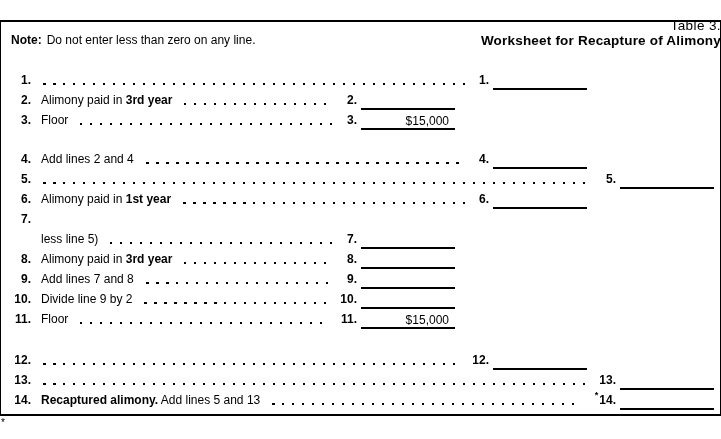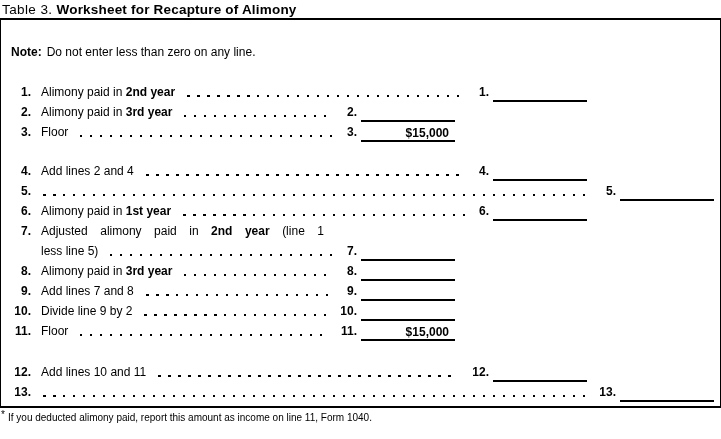--- a/index.html
+++ b/index.html
@@ -3,45 +3,45 @@
 <meta charset="utf-8">
 <style>
   * { box-sizing: border-box; }
   html,body { margin:0; padding:0; background:#fff; }
   .page {
     width:721px; height:439px; position:relative; background:#fff;
     font-family:"Liberation Sans", sans-serif; font-size:12px; color:#000;
     overflow:hidden;
   }
   
-  .title { display:flex; align-items:center; padding:3px 0 0 2px; height:16px; }
+  .title { display:flex; align-items:flex-end; padding:18px 0 0 2px; height:16px;flex-direction:column; }
   .t-prefix { font-size:13.5px; letter-spacing:.4px; }
   .t-main   { font-size:13.5px; font-weight:bold; margin-left:4px; letter-spacing:.2px; }
   
   .box {
     margin-top:2px; border:1.5px solid #000; border-top-width:2px; border-bottom-width:2px;
-    padding:24px 0 4px 6px; background:#fff;
+    padding:10px 0 4px 6px; background:#fff;
   }
   .note { height:16px; line-height:16px; margin-left:4px; }
   .note-label { font-weight:bold; margin-right:5px; }
   
   .rows { margin-top:22px; }
   .row { display:flex; align-items:flex-end; height:20px; line-height:20px; }
   .num { width:24px; text-align:right; font-weight:bold; flex-shrink:0; }
   .label { margin-left:10px; white-space:nowrap; }
   .leader {
     flex:1; height:2.5px; margin:0 14px 5px 12px; min-width:16px;
     background:repeating-linear-gradient(to right, #000 0 2.5px, transparent 2.5px 10px);
   }
   .ans { display:flex; align-items:flex-end; flex-shrink:0; }
   .ans-num { font-weight:bold; margin-right:4px; line-height:20px; white-space:nowrap; }
   .star { font-size:9px; vertical-align:top; line-height:11px; font-weight:bold; margin-right:1px; }
   .blank {
     width:94px; height:18px; border-bottom:2px solid #000;
-    display:flex; align-items:flex-end; justify-content:flex-end; padding-right:6px;font-weight:bold;
+    display:flex; align-items:flex-end; justify-content:flex-end; padding-right:6px;
   }
   .preset { line-height:14px; }
   .w-a { width:448px; } .w-b { width:580px; } .w-c { width:707px; }
   .gap1 { height:19px; } .gap2 { height:21px; }
   
   .r7-top { display:flex; height:20px; line-height:20px; }
   .label-just { margin-left:10px; width:283px; text-align:justify; text-align-last:justify; }
   
   .footnote { margin-top:3px; font-size:10px; line-height:13px; }
   .fn-line { padding-left:8px; position:relative; }
@@ -60,21 +60,20 @@
   <div class="box">
 
     <div class="note">
       <span class="note-label">Note:</span><span>Do not enter less than zero on any line.</span>
     </div>
 
     <div class="rows">
 
       <div class="row w-b">
         <span class="num">1.</span>
-        <span class="label"><span>Alimony paid in </span><b>2nd year</b><span></span></span>
         <span class="leader"></span>
         <span class="ans">
           <span class="ans-num">1.</span>
           <span class="blank">
               <span class="preset"></span>
             </span>
         </span>
       </div>
 
       <div class="row w-a">
@@ -134,21 +133,20 @@
           <span class="ans-num">6.</span>
           <span class="blank">
               <span class="preset"></span>
             </span>
         </span>
       </div>
 
       <div>
         <div class="r7-top">
           <span class="num">7.</span>
-          <span class="label-just"><span>Adjusted alimony paid in </span><b>2nd year</b><span> (line 1</span></span>
         </div>
         <div class="row w-a">
           <span class="num"></span>
           <span class="label">less line 5)</span>
           <span class="leader"></span>
           <span class="ans">
             <span class="ans-num">7.</span>
             <span class="blank">
                 <span class="preset"></span>
               </span>
@@ -201,44 +199,54 @@
           <span class="blank">
               <span class="preset">$15,000</span>
             </span>
         </span>
       </div>
 
       <div class="gap2"></div>
 
       <div class="row w-b">
         <span class="num">12.</span>
-        <span class="label"><span>Add lines 10 and 11</span><b></b><span></span></span>
         <span class="leader"></span>
         <span class="ans">
           <span class="ans-num">12.</span>
           <span class="blank">
               <span class="preset"></span>
             </span>
         </span>
       </div>
 
       <div class="row w-c">
         <span class="num">13.</span>
         <span class="leader"></span>
         <span class="ans">
           <span class="ans-num">13.</span>
           <span class="blank">
               <span class="preset"></span>
             </span>
         </span>
       </div>
 
+      <div class="row w-c">
+        <span class="num">14.</span>
+        <span class="label"><span></span><b>Recaptured alimony.</b><span> Add lines 5 and 13</span></span>
+        <span class="leader"></span>
+        <span class="ans">
+          <span class="ans-num"><sup class="star">*</sup><span>14.</span></span>
+          <span class="blank">
+              <span class="preset"></span>
+            </span>
+        </span>
+      </div>
 
     </div>
   </div>
 
   <div class="footnote">
     <div class="fn-line">
-      <sup class="fn-marker">*</sup><span>If you deducted alimony paid, report this amount as income on line 11, Form 1040.</span>
+      <sup class="fn-marker">*</sup>
     </div>
   </div>
 
 </div>
 
 </body></html>

